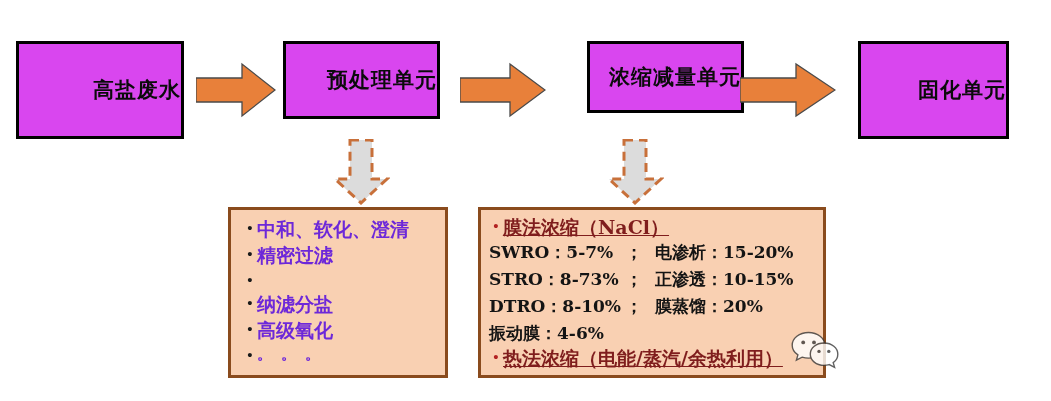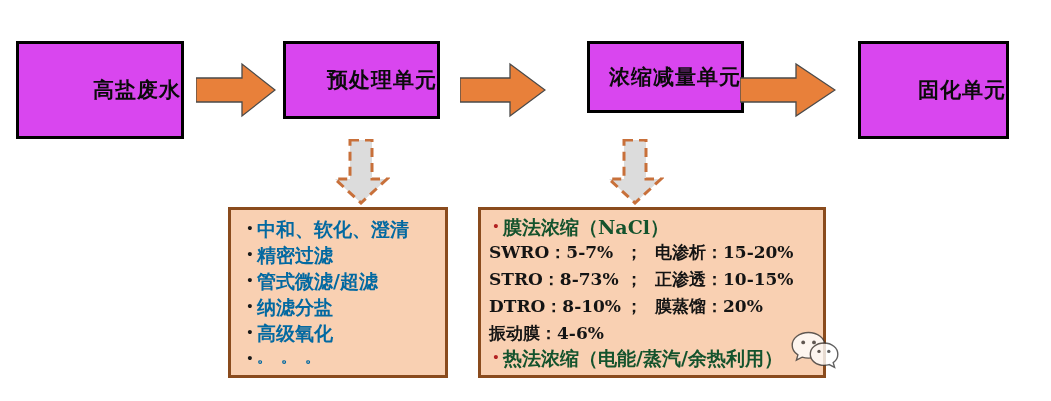--- a/index.html
+++ b/index.html
@@ -65,25 +65,26 @@
     font-size: 15px;
     line-height: 1.05;
     color: #1a1a1a;
   }
   .bullet-dot.red { color: #b32222; }
 
   .bullet-text {
     font-family: "DejaVu Serif", "Liberation Serif", serif;
     font-size: 19px;
     font-weight: 700;
-    color: #0369a1;
+    color: #6d28d9;
     white-space: nowrap;
   }
   .bullet-text.red {
-    color: #14532d;
+    color: #7f1d1d;
+    text-decoration: underline;
   }
   .bullet-text.dots {
     font-size: 15px;
     letter-spacing: 9px;
   }
 
   
   #left-list {
     position: absolute;
     left: 12px;
@@ -181,21 +182,20 @@
         <span class="bullet-text">中和、软化、澄清</span>
       </div>
 
       <div class="bullet-row">
         <span class="bullet-dot">•</span>
         <span class="bullet-text">精密过滤</span>
       </div>
 
       <div class="bullet-row">
         <span class="bullet-dot">•</span>
-        <span class="bullet-text">管式微滤/超滤</span>
       </div>
 
       <div class="bullet-row">
         <span class="bullet-dot">•</span>
         <span class="bullet-text">纳滤分盐</span>
       </div>
 
       <div class="bullet-row">
         <span class="bullet-dot">•</span>
         <span class="bullet-text">高级氧化</span>

